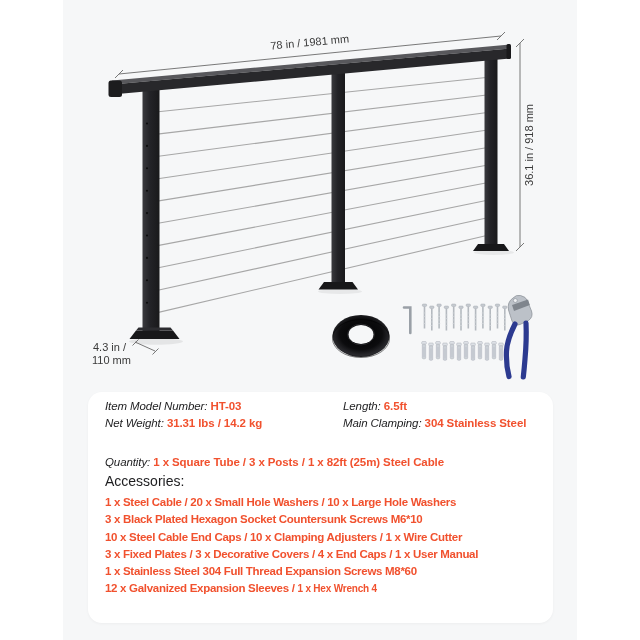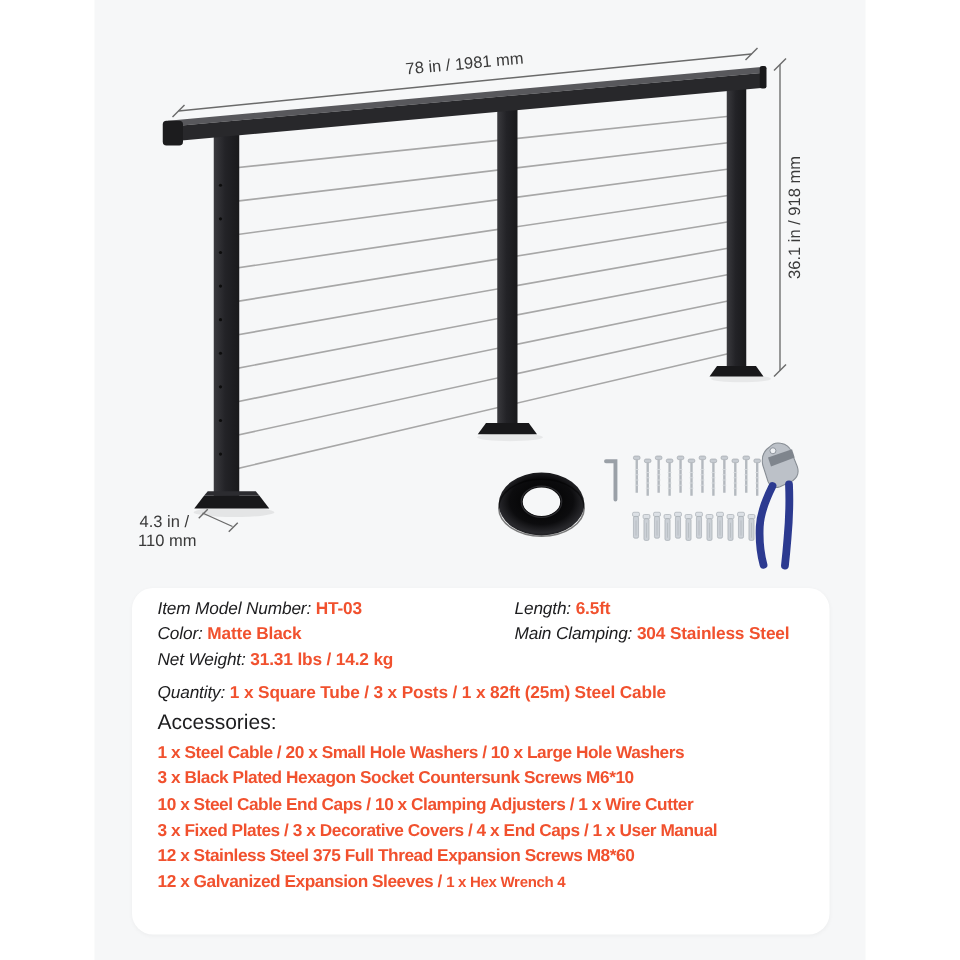--- a/index.html
+++ b/index.html
@@ -190,24 +190,20 @@
     </svg>
   </div>
 
   <div class="spec-panel">
     <div class="spec-col left">
       <div class="spec-row">
         <span class="lbl">Item Model Number:</span>
         <span class="val">HT-03</span>
       </div>
       <div class="spec-row">
-        <span class="lbl">Color:</span>
-        <span class="val">Matte Black</span>
-      </div>
-      <div class="spec-row">
         <span class="lbl">Net Weight:</span>
         <span class="val">31.31 lbs / 14.2 kg</span>
       </div>
     </div>
 
     <div class="spec-col right">
       <div class="spec-row">
         <span class="lbl">Length:</span>
         <span class="val">6.5ft</span>
       </div>
@@ -222,19 +218,19 @@
       <span class="val">1 x Square Tube / 3 x Posts / 1 x 82ft (25m) Steel Cable</span>
     </div>
 
     <div class="acc-heading">Accessories:</div>
 
     <div class="acc-list">
       <div class="acc-line">1 x Steel Cable / 20 x Small Hole Washers / 10 x Large Hole Washers</div>
       <div class="acc-line">3 x Black Plated Hexagon Socket Countersunk Screws M6*10</div>
       <div class="acc-line">10 x Steel Cable End Caps / 10 x Clamping Adjusters / 1 x Wire Cutter</div>
       <div class="acc-line">3 x Fixed Plates / 3 x Decorative Covers / 4 x End Caps / 1 x User Manual</div>
-      <div class="acc-line">12 x Stainless Steel 375 Full Thread Expansion Screws M8*60</div>
+      <div class="acc-line">1 x Stainless Steel 304 Full Thread Expansion Screws M8*60</div>
       <div class="acc-line">
         <span>12 x Galvanized Expansion Sleeves / </span><span class="acc-small">1 x Hex Wrench 4</span>
       </div>
     </div>
   </div>
 </div>
 
 </body></html>

